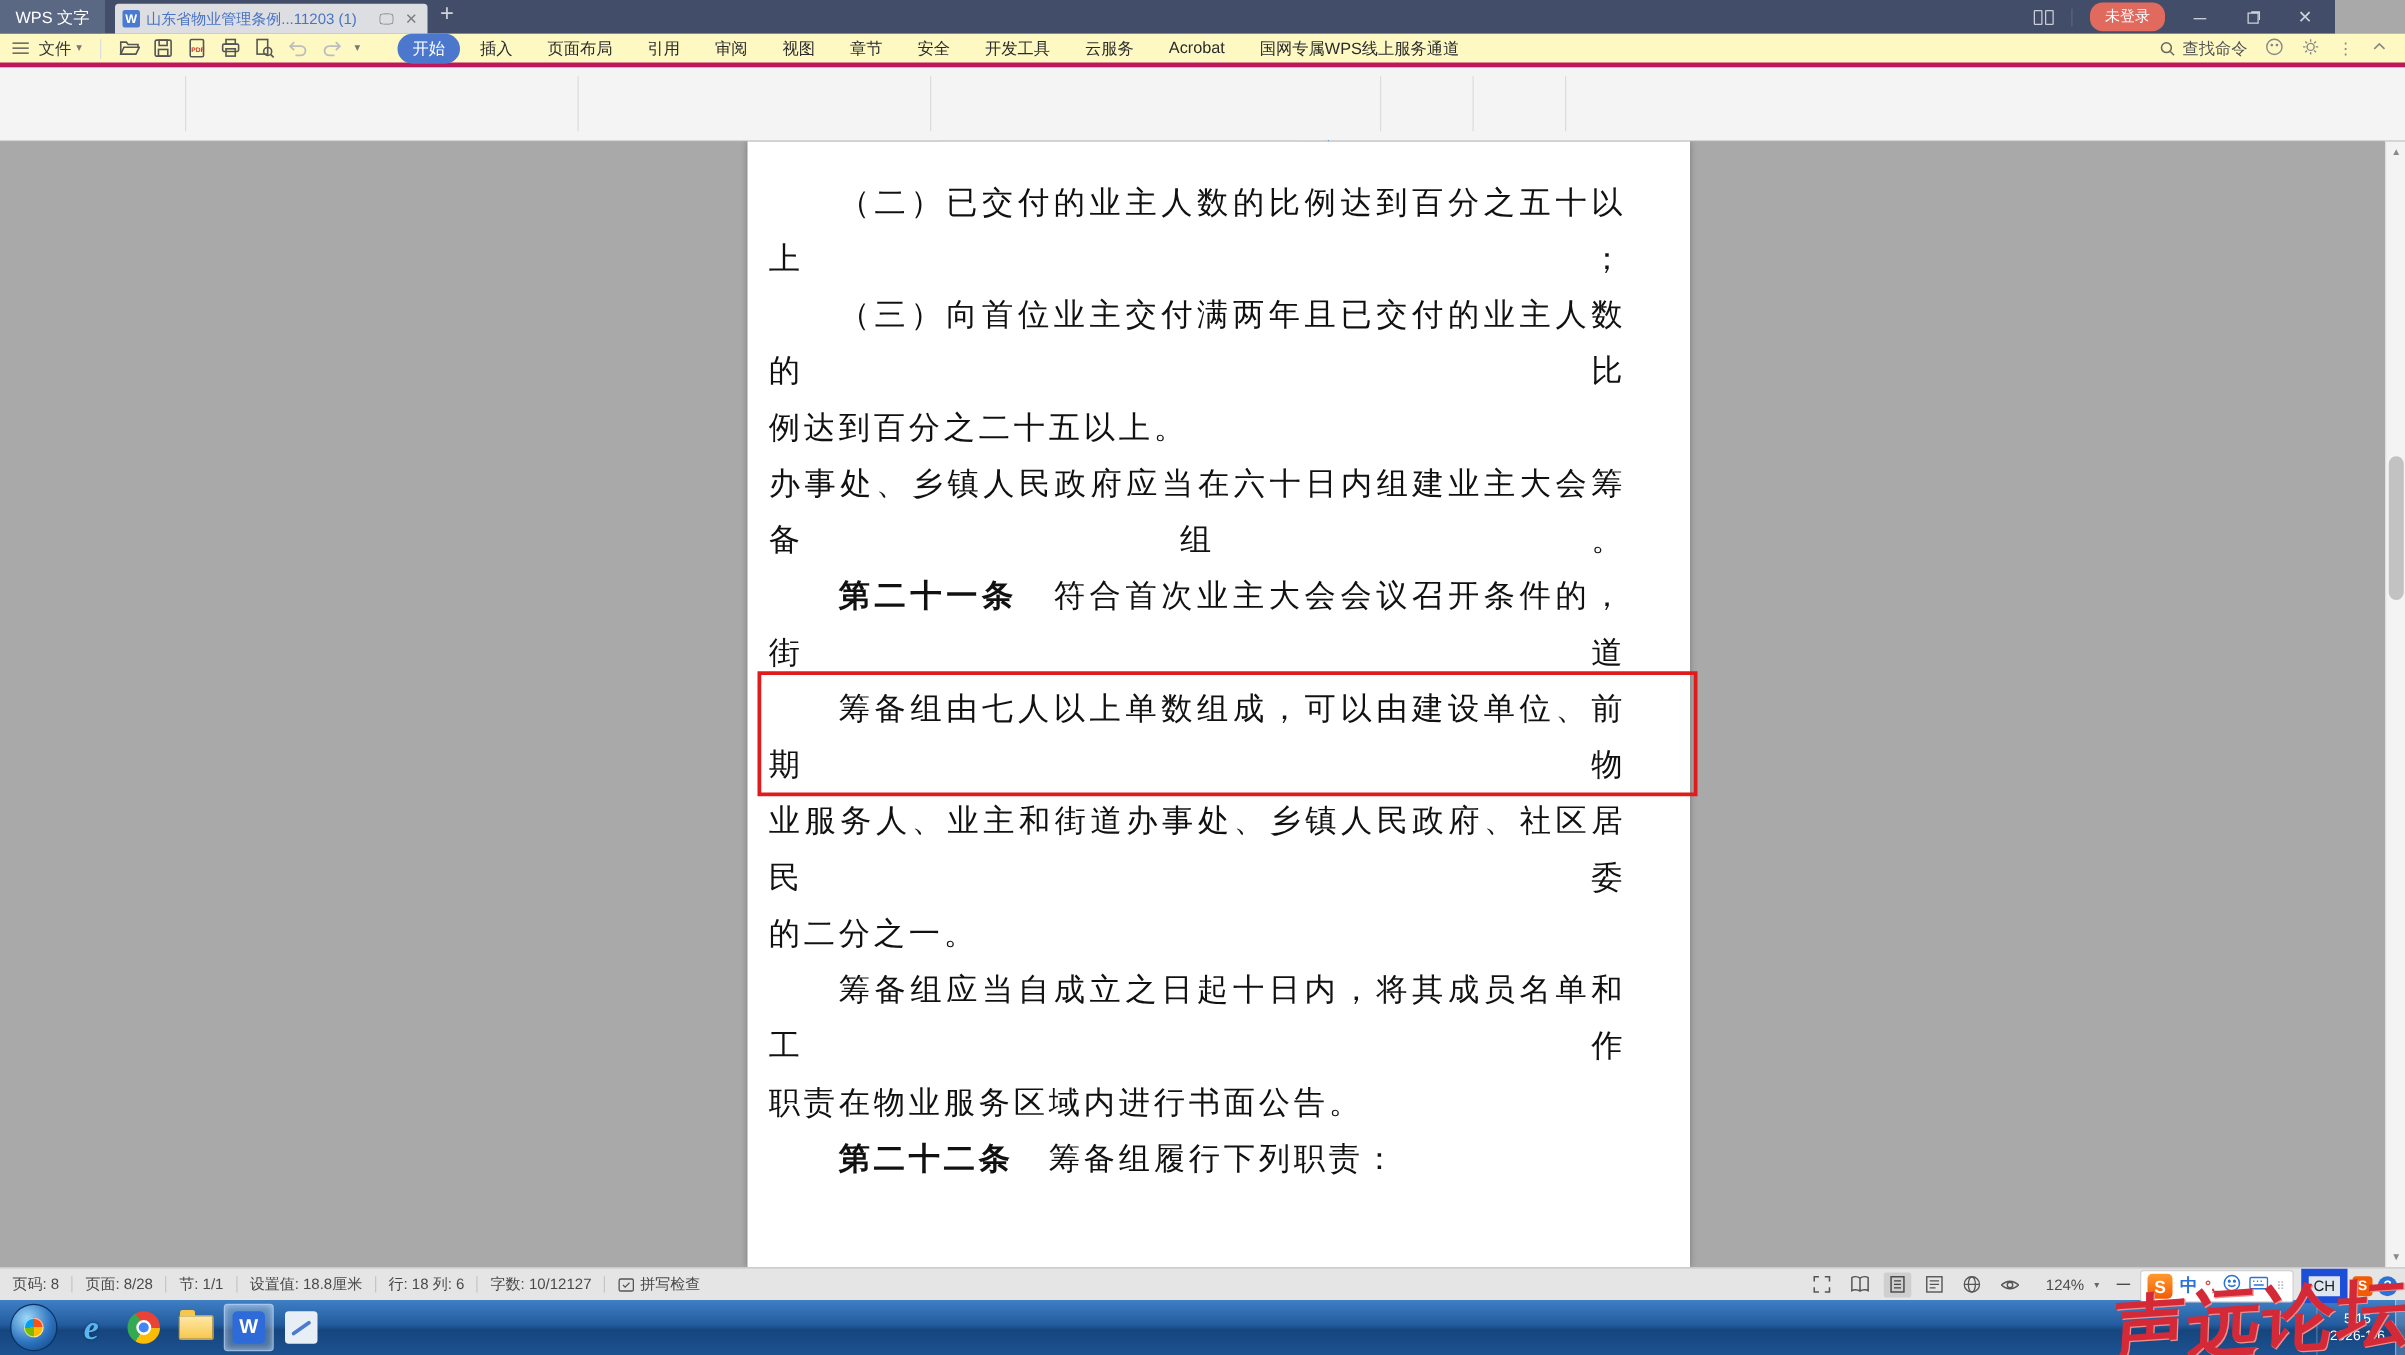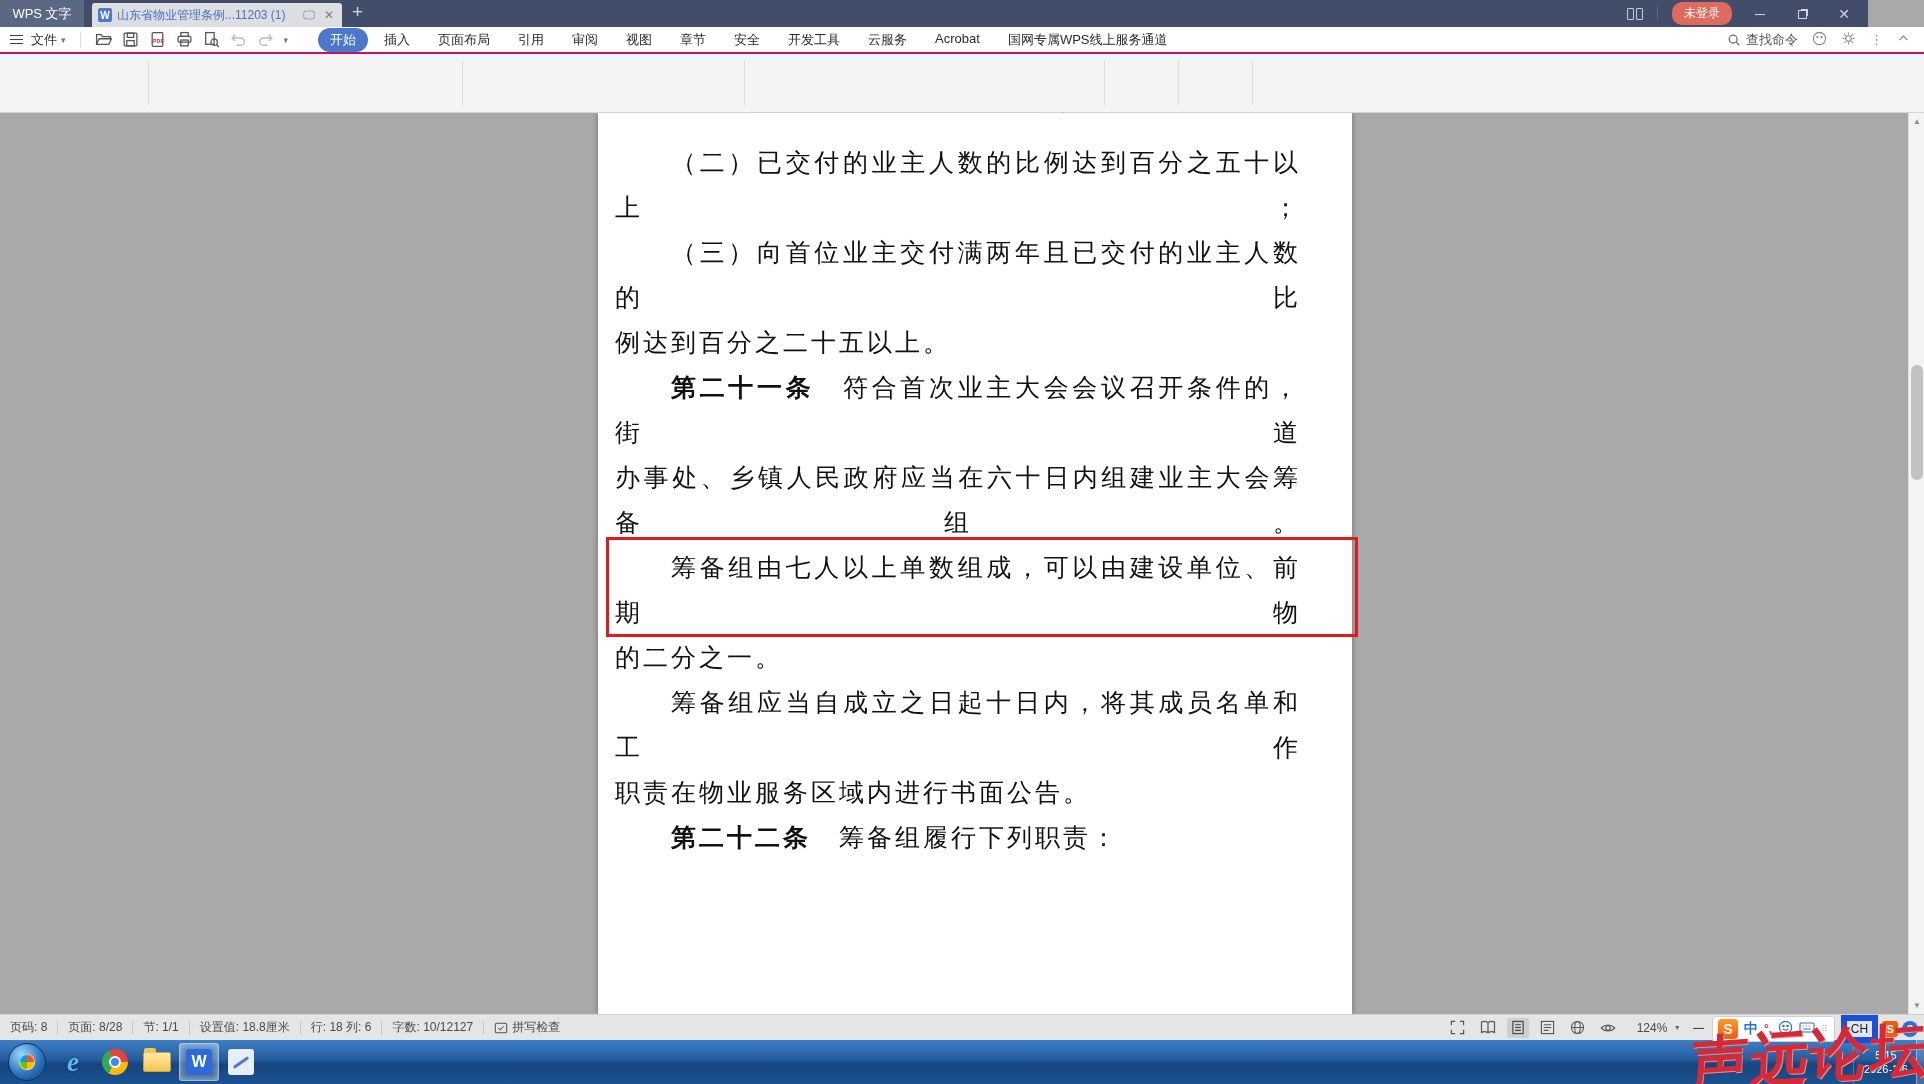--- a/index.html
+++ b/index.html
@@ -18,21 +18,21 @@
   .newtab { color:#cfd4dd; font-size:19px; line-height:24px; padding:0 10px; }
   .tb-right { margin-left:auto; display:flex; align-items:center; gap:14px; padding-right:10px; }
   .panes-icon { display:flex; gap:2px; }
   .panes-icon i { width:7px; height:12px; border:1px solid #c9cdd6; border-radius:1px; }
   .tb-sep { width:1px; height:14px; background:#5a6680; }
   .login-pill { background:#e06a5e; color:#fff; font-size:12px; padding:3px 12px; border-radius:10px; }
   .winbtn { color:#cfd4dd; font-size:14px; width:28px; text-align:center; }
   .winbtn.restore i { display:inline-block; width:9px; height:9px; border:1px solid #cfd4dd; box-shadow:2px -2px 0 -1px #cfd4dd; }
 
   
-  .menubar { position:absolute; left:0; top:27px; width:1924px; height:27px; background:#ffffff; border-bottom:2px solid #be185d; display:flex; align-items:center; font-size:13px; color:#333; }
+  .menubar { position:absolute; left:0; top:27px; width:1924px; height:27px; background:#fef9c3; border-bottom:4px solid #be185d; display:flex; align-items:center; font-size:13px; color:#333; }
   .hamb { margin-left:10px; display:inline-block; }
   .hamb i { display:block; width:13px; height:1.6px; background:#444; margin:2.4px 0; }
   .file-lbl { margin:0 4px 0 8px; }
   .mini-dd { font-size:9px; color:#777; margin-right:8px; }
   .vline { width:1px; height:16px; background:#ddd; margin:0 6px; }
   .qat { display:flex; align-items:center; gap:10px; margin:0 8px; }
   .qat svg { display:block; }
   .mtabs { display:flex; align-items:flex-start; margin-left:14px; gap:4px; }
   .mtab { padding:3px 12px; border-radius:12px; white-space:nowrap; color:#2b2b2b; }
   .mtab.active { background:#4b78cc; color:#fff; }
@@ -453,23 +453,24 @@
       <span class="rbtn-lbl"><span>选择</span> <span class="dd">▾</span></span>
     </div>
   </div>
 
   <div class="docarea">
     <div class="page">
       <div class="lines" id="doclines">
           <div class="dline fill ind">（二）已交付的业主人数的比例达到百分之五十以上；</div>
           <div class="dline fill ind">（三）向首位业主交付满两年且已交付的业主人数的比</div>
           <div class="dline">例达到百分之二十五以上。</div>
+          <div class="dline fill">办事处、乡镇人民政府应当在六十日内组建业主大会筹备组。</div>
           <div class="dline fill ind"><b>第二十一条</b>　符合首次业主大会会议召开条件的，街道</div>
-          <div class="dline fill">办事处、乡镇人民政府应当在六十日内组建业主大会筹备组。</div>
           <div class="dline fill ind">筹备组由七人以上单数组成，可以由建设单位、前期物</div>
+          <div class="dline fill">业服务人、业主和街道办事处、乡镇人民政府、社区居民委</div>
           <div class="dline">的二分之一。</div>
           <div class="dline fill ind">筹备组应当自成立之日起十日内，将其成员名单和工作</div>
           <div class="dline">职责在物业服务区域内进行书面公告。</div>
           <div class="dline ind"><b>第二十二条</b>　筹备组履行下列职责：</div>
         </div>
       <div class="redbox"></div>
     </div>
     <div class="vscroll">
       <span class="varrow" style="top:0;">▲</span>
       <span class="vthumb"></span>

